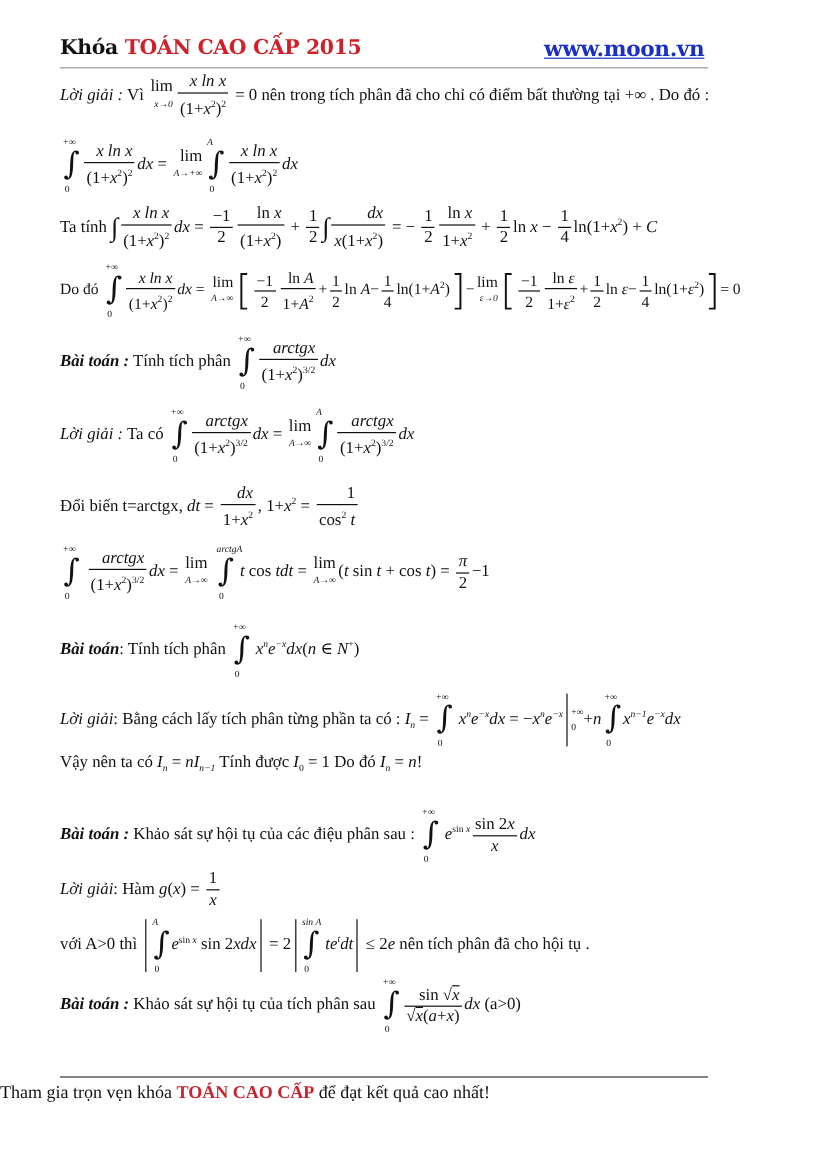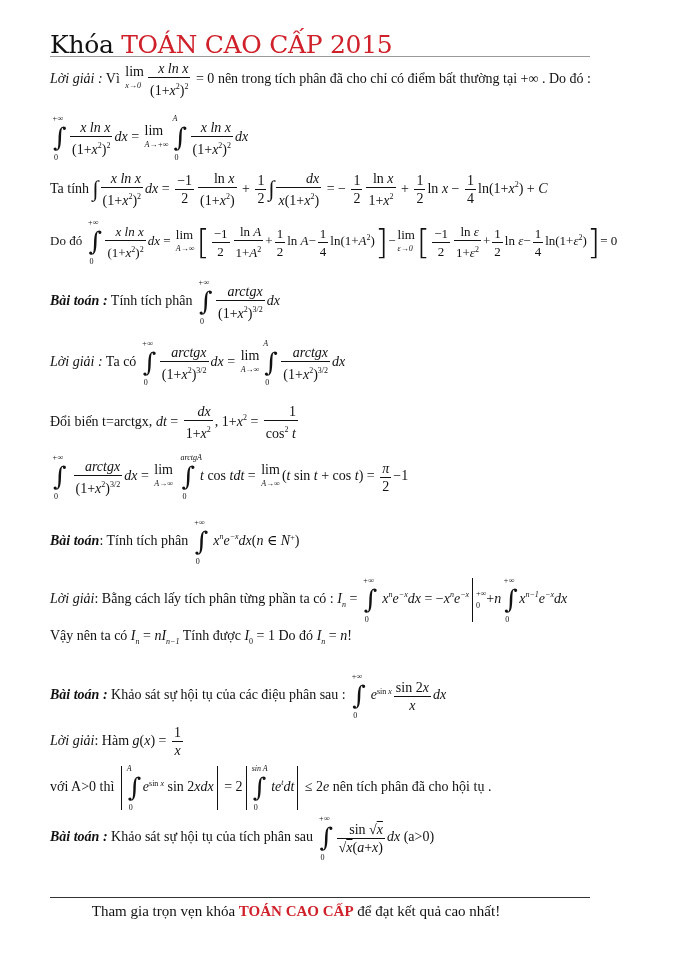--- a/index.html
+++ b/index.html
@@ -6,58 +6,59 @@
   body {
     width: 700px; height: 960px; position: relative; overflow: hidden;
     font-family: "Liberation Serif", "DejaVu Serif", serif;
     color: #111; font-size: 14px;
   }
   .header {
     position: absolute; left: 50px; top: 30px; width: 540px; height: 26px;
     border-bottom: 1px solid #9a9a9a;
   }
   .brand {
-    position: absolute; left: 0; top: 0; font-weight: normal; font-size: 25px;
+    position: absolute; left: 0; top: 0; font-weight: bold; font-size: 17px;
     font-family: "DejaVu Serif", serif; letter-spacing: -0.3px;
   }
   .brand .red { color: #d0202a; }
   .site {
     position: absolute; right: 3px; top: 1px; font-weight: bold; font-size: 18px;
     font-family: "DejaVu Serif", serif; color: #1a2fc8; text-decoration: underline;
     letter-spacing: -0.3px;
   }
   .line { position: absolute; left: 50px; white-space: nowrap; font-size: 14px; }
   .it { font-style: italic; }
   .b { font-weight: bold; font-style: italic; }
   .m { font-style: italic; font-family: "Liberation Serif", serif; }
   .frac { display: inline-block; vertical-align: middle; text-align: center; margin: 0 2px; }
   .frac > span { display: block; line-height: 17px; padding: 0 2px; }
   .frac > span.num { border-bottom: 1px solid #111; text-align: right; }
   .int { display: inline-block; vertical-align: middle; position: relative; width: 14px; height: 40px; margin: 0 2px; }
   .int .sym { position: absolute; left: 1px; top: 6px; font-size: 26px; line-height: 26px; font-family: "DejaVu Serif", serif; }
   .int .up { position: absolute; left: 0; top: -4px; font-size: 8px; font-style: italic; white-space: nowrap; }
   .int .lo { position: absolute; left: 2px; bottom: -4px; font-size: 8px; }
-  .lim { display: inline-block; vertical-align: middle; text-align: left; margin: 0 2px; }
+  .lim { display: inline-block; vertical-align: middle; text-align: right; margin: 0 2px; }
   .lim > span { display: block; line-height: 14px; }
   .lim .sub { font-size: 8px; font-style: italic; }
   .big { font-size: 34px; vertical-align: middle; font-family: "DejaVu Sans", sans-serif; font-weight: 100; line-height: 34px; }
   .bar { display: inline-block; vertical-align: middle; width: 1px; height: 44px; background: #111; margin: 0 3px; }
   sup, sub { font-size: 8px; }
   .footer-rule { position: absolute; left: 50px; top: 897px; width: 540px; height: 1px; background: #333; }
-  .footer { position: absolute; left: 0; width: 592px; top: 903px; text-align: center; font-size: 15px; font-family: Liberation Serif, serif; }
+  .footer { position: absolute; left: 0; width: 592px; top: 903px; font-size: 15px; font-family: Liberation Serif, serif; }
   .footer .red { color: #d0202a; font-weight: bold; }
 </style>
 </head>
 <body>
 
 <div class="header">
   <div class="brand">
     <span>Khóa</span>
     <span class="red">TOÁN CAO CẤP 2015</span>
   </div>
+  <div class="site">www.moon.vn</div>
 </div>
 
 <div class="line" style="top:60px;">
   <span class="it">Lời giải :</span>
   <span>Vì</span>
   <span class="lim"><span>lim</span><span class="sub">x→0</span></span><span class="frac"><span class="num m">x ln x</span><span class="den">(1+<span class="m">x</span><sup>2</sup>)<sup>2</sup></span></span> = 0
   <span>nên trong tích phân đã cho chỉ có điểm bất thường tại +∞ . Do đó :</span>
 </div>
 
 <div class="line" style="top:118px;">

